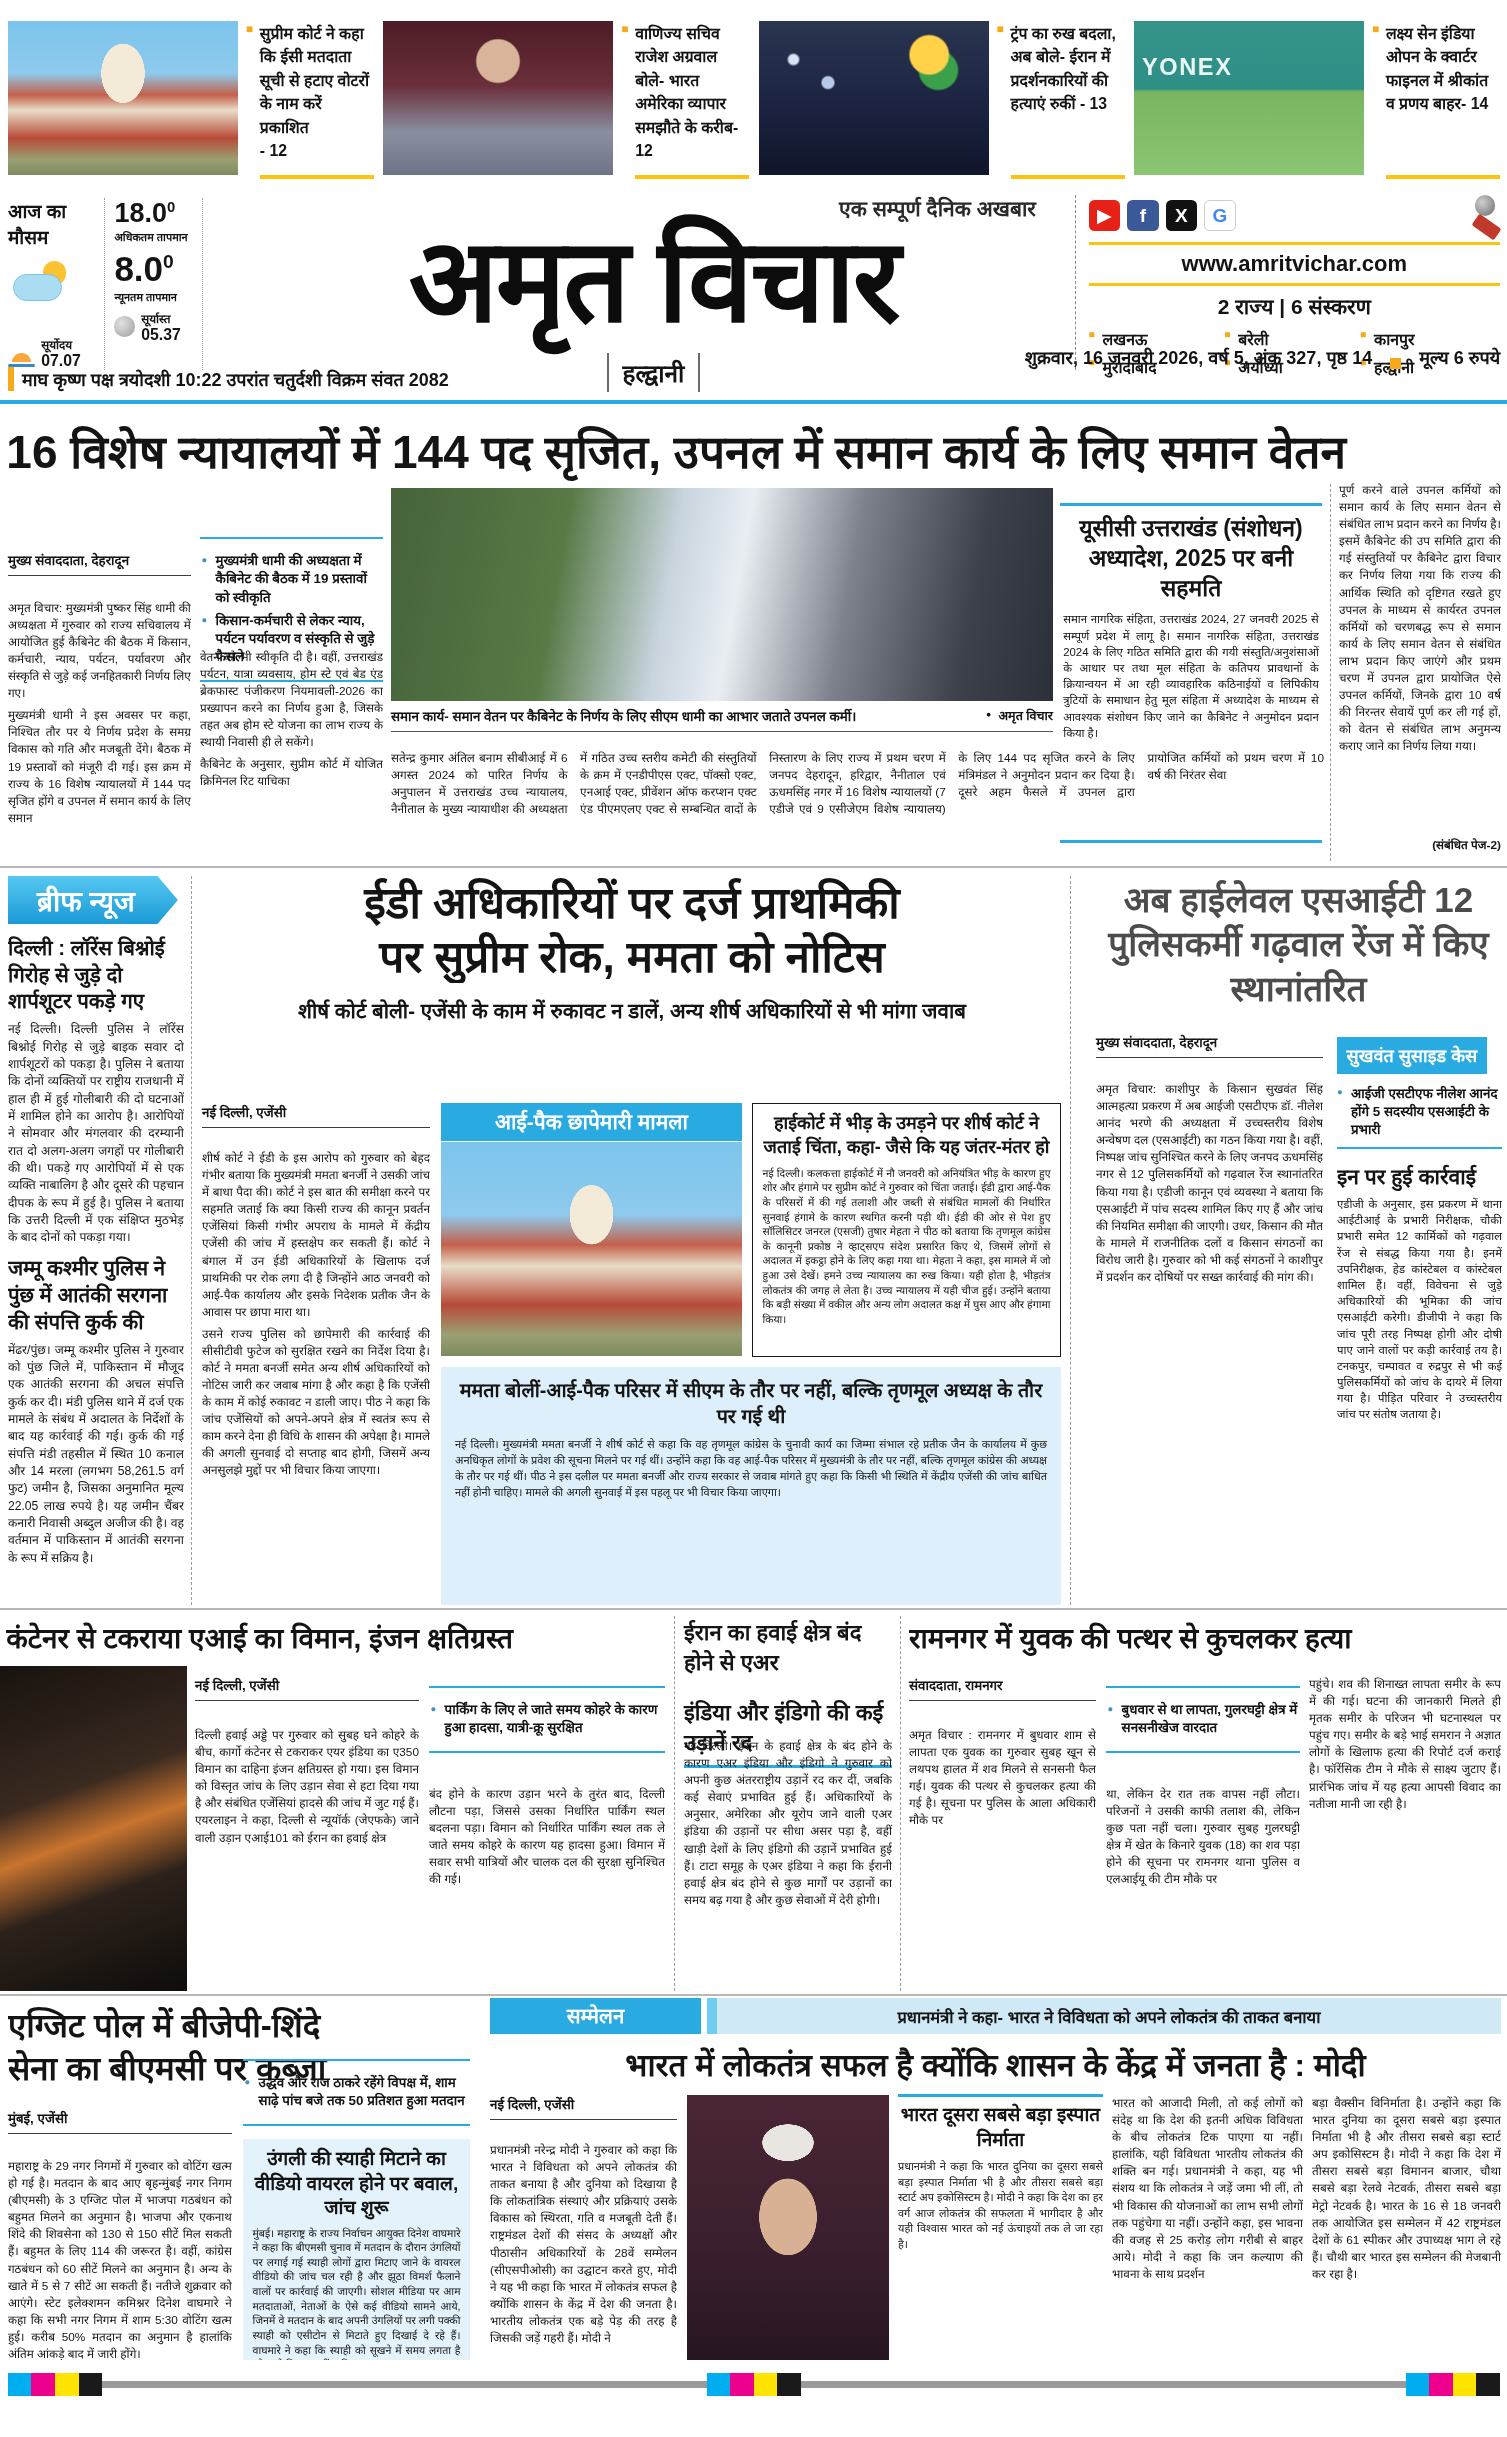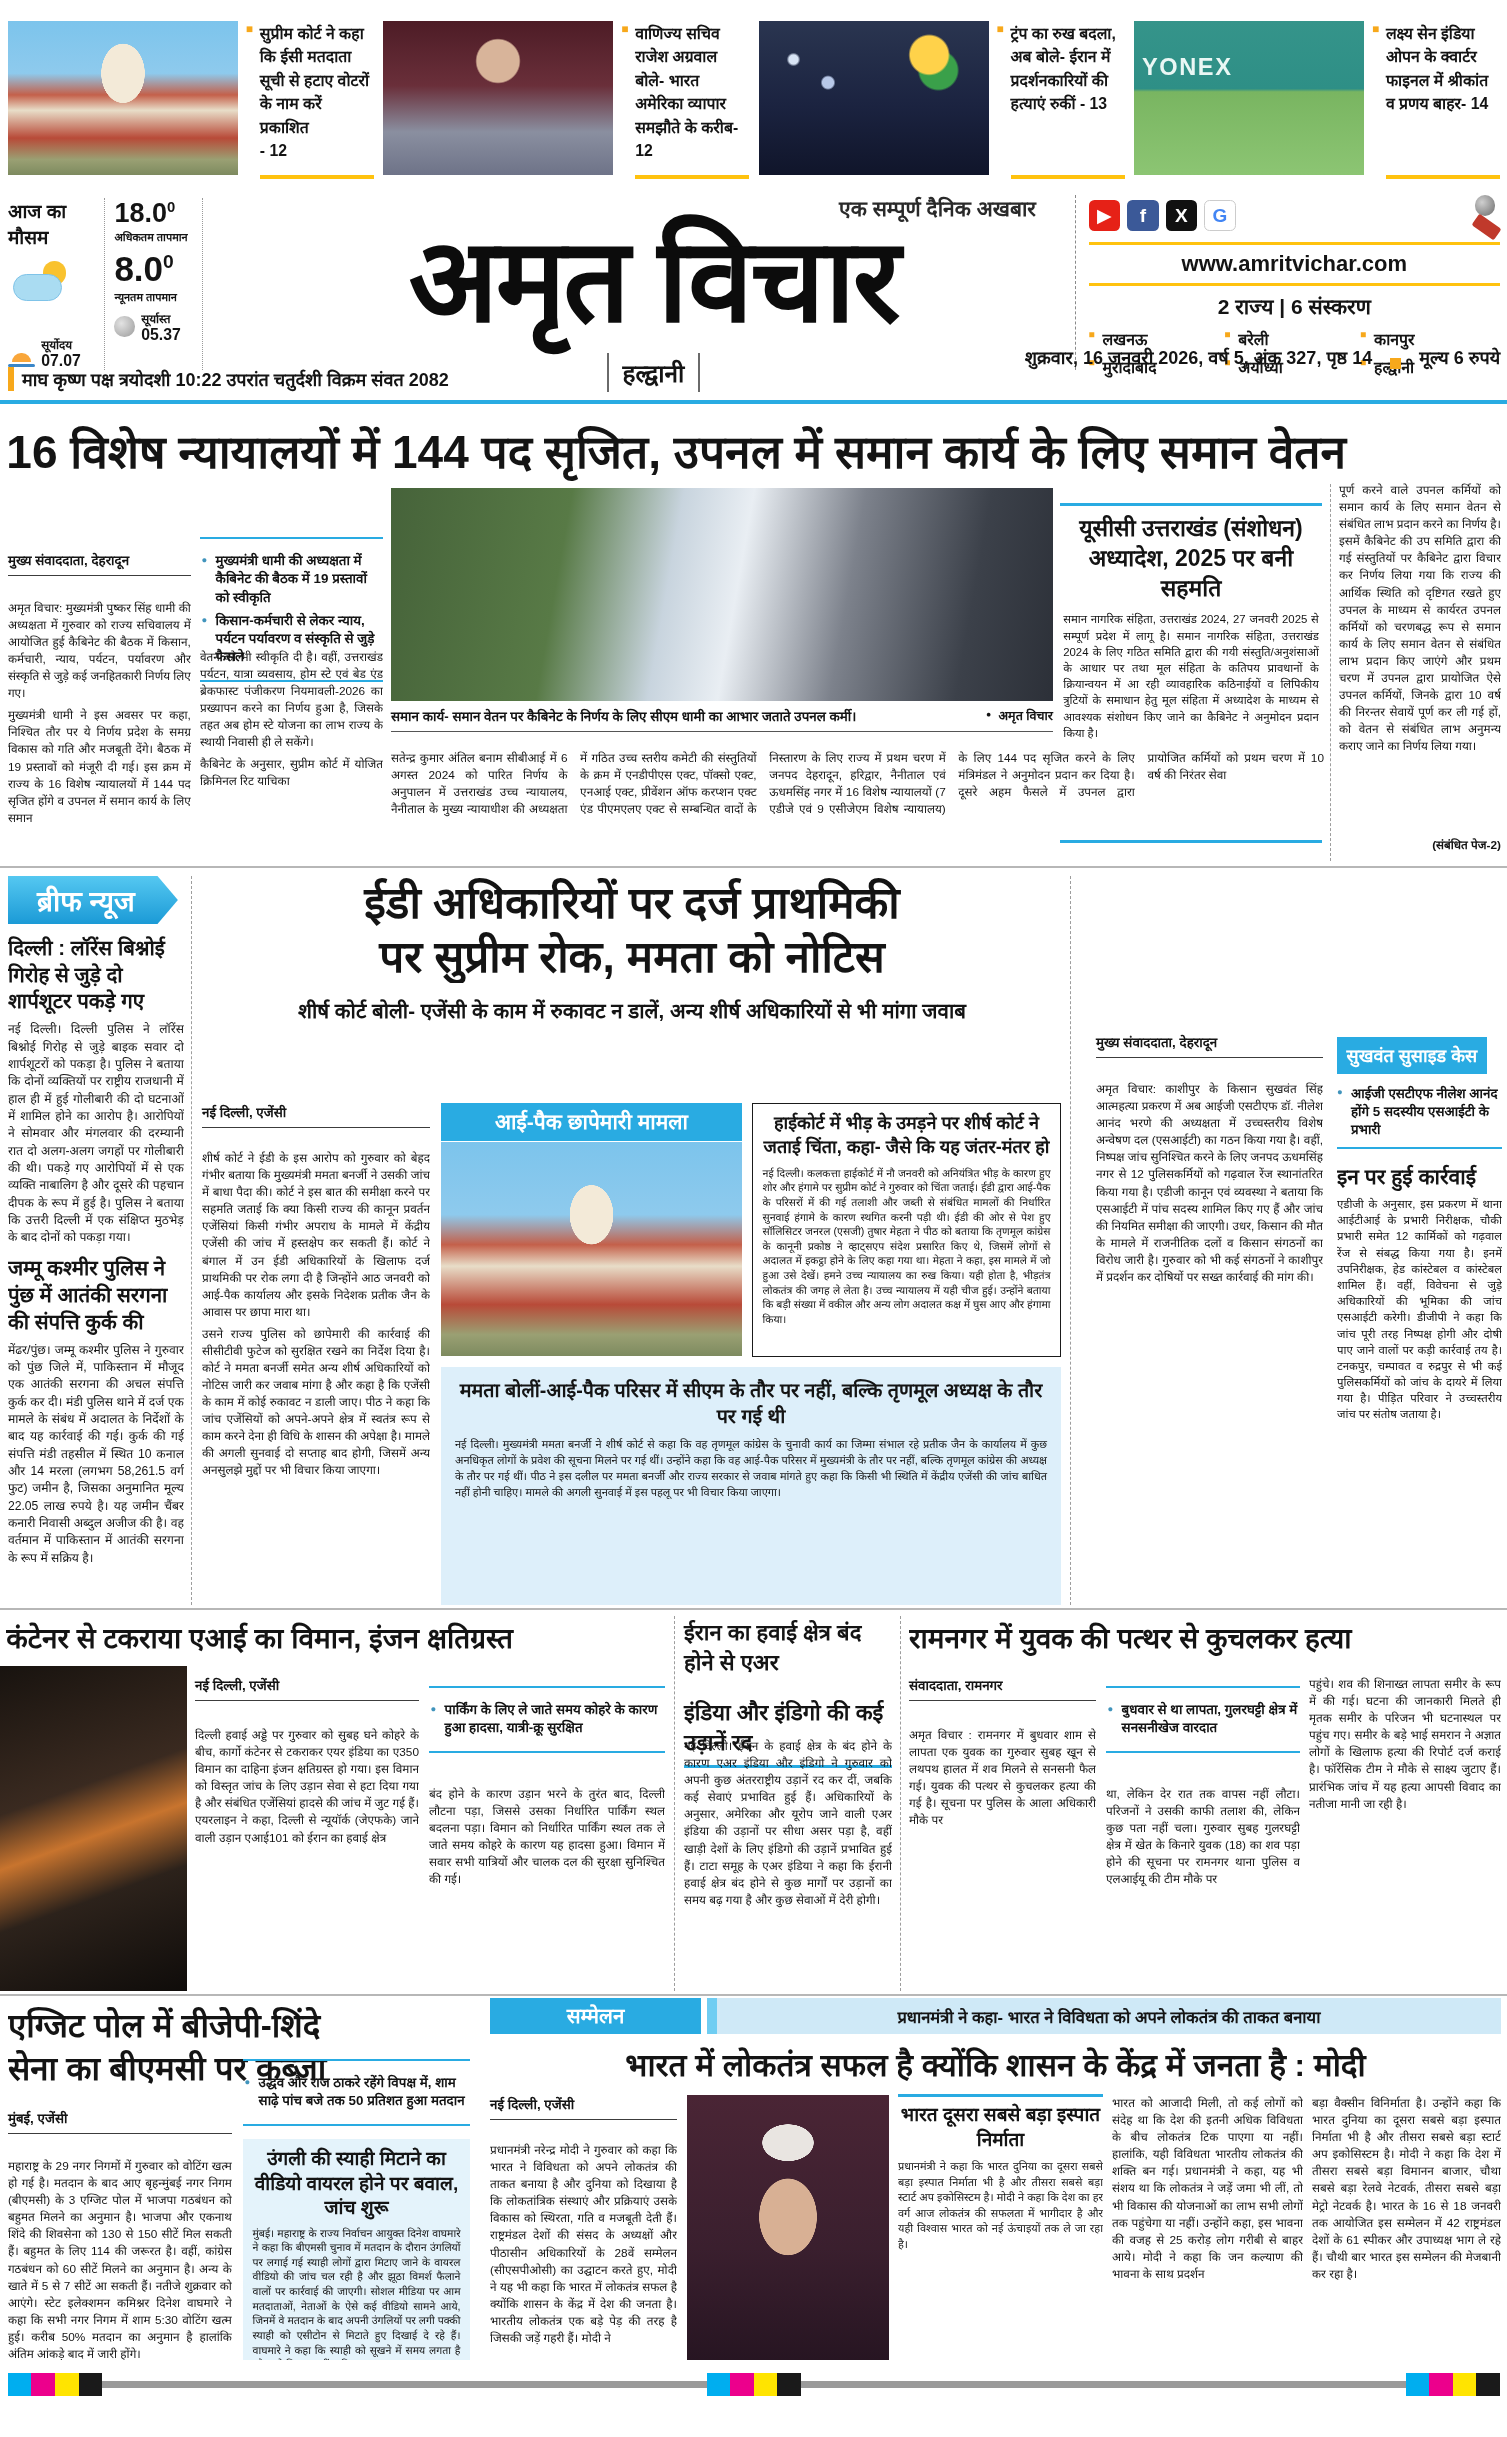--- a/index.html
+++ b/index.html
@@ -256,20 +256,21 @@
     <div class="b" style="font-size:18px;line-height:1.32;text-align:center">हाईकोर्ट में भीड़ के उमड़ने पर शीर्ष कोर्ट ने जताई चिंता, कहा- जैसे कि यह जंतर-मंतर हो</div>
     <div class="jt" style="font-size:10.6px;line-height:1.38;margin-top:6.3px">नई दिल्ली। कलकत्ता हाईकोर्ट में नौ जनवरी को अनियंत्रित भीड़ के कारण हुए शोर और हंगामे पर सुप्रीम कोर्ट ने गुरुवार को चिंता जताई। ईडी द्वारा आई-पैक के परिसरों में की गई तलाशी और जब्ती से संबंधित मामलों की निर्धारित सुनवाई हंगामे के कारण स्थगित करनी पड़ी थी। ईडी की ओर से पेश हुए सॉलिसिटर जनरल (एसजी) तुषार मेहता ने पीठ को बताया कि तृणमूल कांग्रेस के कानूनी प्रकोष्ठ ने व्हाट्सएप संदेश प्रसारित किए थे, जिसमें लोगों से अदालत में इकट्ठा होने के लिए कहा गया था। मेहता ने कहा, इस मामले में जो हुआ उसे देखें। हमने उच्च न्यायालय का रुख किया। यही होता है, भीड़तंत्र लोकतंत्र की जगह ले लेता है। उच्च न्यायालय में यही चीज हुई। उन्होंने बताया कि बड़ी संख्या में वकील और अन्य लोग अदालत कक्ष में घुस आए और हंगामा किया।</div>
   </div>
 
   <div class="abs" style="left:441px;top:1367px;width:620px;height:238px;background:#ddeffa;padding:11px 14px;overflow:hidden">
     <div class="b" style="font-size:19.7px;line-height:1.3;text-align:center">ममता बोलीं-आई-पैक परिसर में सीएम के तौर पर नहीं, बल्कि तृणमूल अध्यक्ष के तौर पर गई थी</div>
     <div class="jt" style="font-size:11px;line-height:1.45;margin-top:7.9px">नई दिल्ली। मुख्यमंत्री ममता बनर्जी ने शीर्ष कोर्ट से कहा कि वह तृणमूल कांग्रेस के चुनावी कार्य का जिम्मा संभाल रहे प्रतीक जैन के कार्यालय में कुछ अनधिकृत लोगों के प्रवेश की सूचना मिलने पर गई थीं। उन्होंने कहा कि वह आई-पैक परिसर में मुख्यमंत्री के तौर पर नहीं, बल्कि तृणमूल कांग्रेस की अध्यक्ष के तौर पर गई थीं। पीठ ने इस दलील पर ममता बनर्जी और राज्य सरकार से जवाब मांगते हुए कहा कि किसी भी स्थिति में केंद्रीय एजेंसी की जांच बाधित नहीं होनी चाहिए। मामले की अगली सुनवाई में इस पहलू पर भी विचार किया जाएगा।</div>
   </div>
 
   <div class="abs dashv" style="left:1070px;top:876px;height:729px"></div>
+  <div class="abs b" style="left:1096px;top:878px;width:405px;text-align:center;font-size:35px;line-height:1.27;color:#4c4c4c">अब हाईलेवल एसआईटी 12 पुलिसकर्मी गढ़वाल रेंज में किए स्थानांतरित</div>
   <div class="abs" style="left:1096px;top:1033px;width:227px">
     <div class="byline">मुख्य संवाददाता, देहरादून</div>
   </div>
   <div class="abs body15" style="left:1096px;top:1081px;width:227px;height:523px;overflow:hidden">अमृत विचार: काशीपुर के किसान सुखवंत सिंह आत्महत्या प्रकरण में अब आईजी एसटीएफ डॉ. नीलेश आनंद भरणे की अध्यक्षता में उच्चस्तरीय विशेष अन्वेषण दल (एसआईटी) का गठन किया गया है। वहीं, निष्पक्ष जांच सुनिश्चित करने के लिए जनपद ऊधमसिंह नगर से 12 पुलिसकर्मियों को गढ़वाल रेंज स्थानांतरित किया गया है। एडीजी कानून एवं व्यवस्था ने बताया कि एसआईटी में पांच सदस्य शामिल किए गए हैं और जांच की नियमित समीक्षा की जाएगी। उधर, किसान की मौत के मामले में राजनीतिक दलों व किसान संगठनों का विरोध जारी है। गुरुवार को भी कई संगठनों ने काशीपुर में प्रदर्शन कर दोषियों पर सख्त कार्रवाई की मांग की।</div>
 
   <div class="abs" style="left:1337px;top:1037px;width:165px;height:569px;overflow:hidden">
     <div class="bluelabel" style="display:inline-block;font-size:18px;padding:6.3px 9.5px">सुखवंत सुसाइड केस</div>
     <div class="bi" style="margin-top:11px;font-size:13.4px">आईजी एसटीएफ नीलेश आनंद होंगे 5 सदस्यीय एसआईटी के प्रभारी</div>
     <div class="bluerule" style="height:2.4px;margin-top:7.9px"></div>
     <div class="b" style="font-size:21px;margin-top:12.6px">इन पर हुई कार्रवाई</div>

